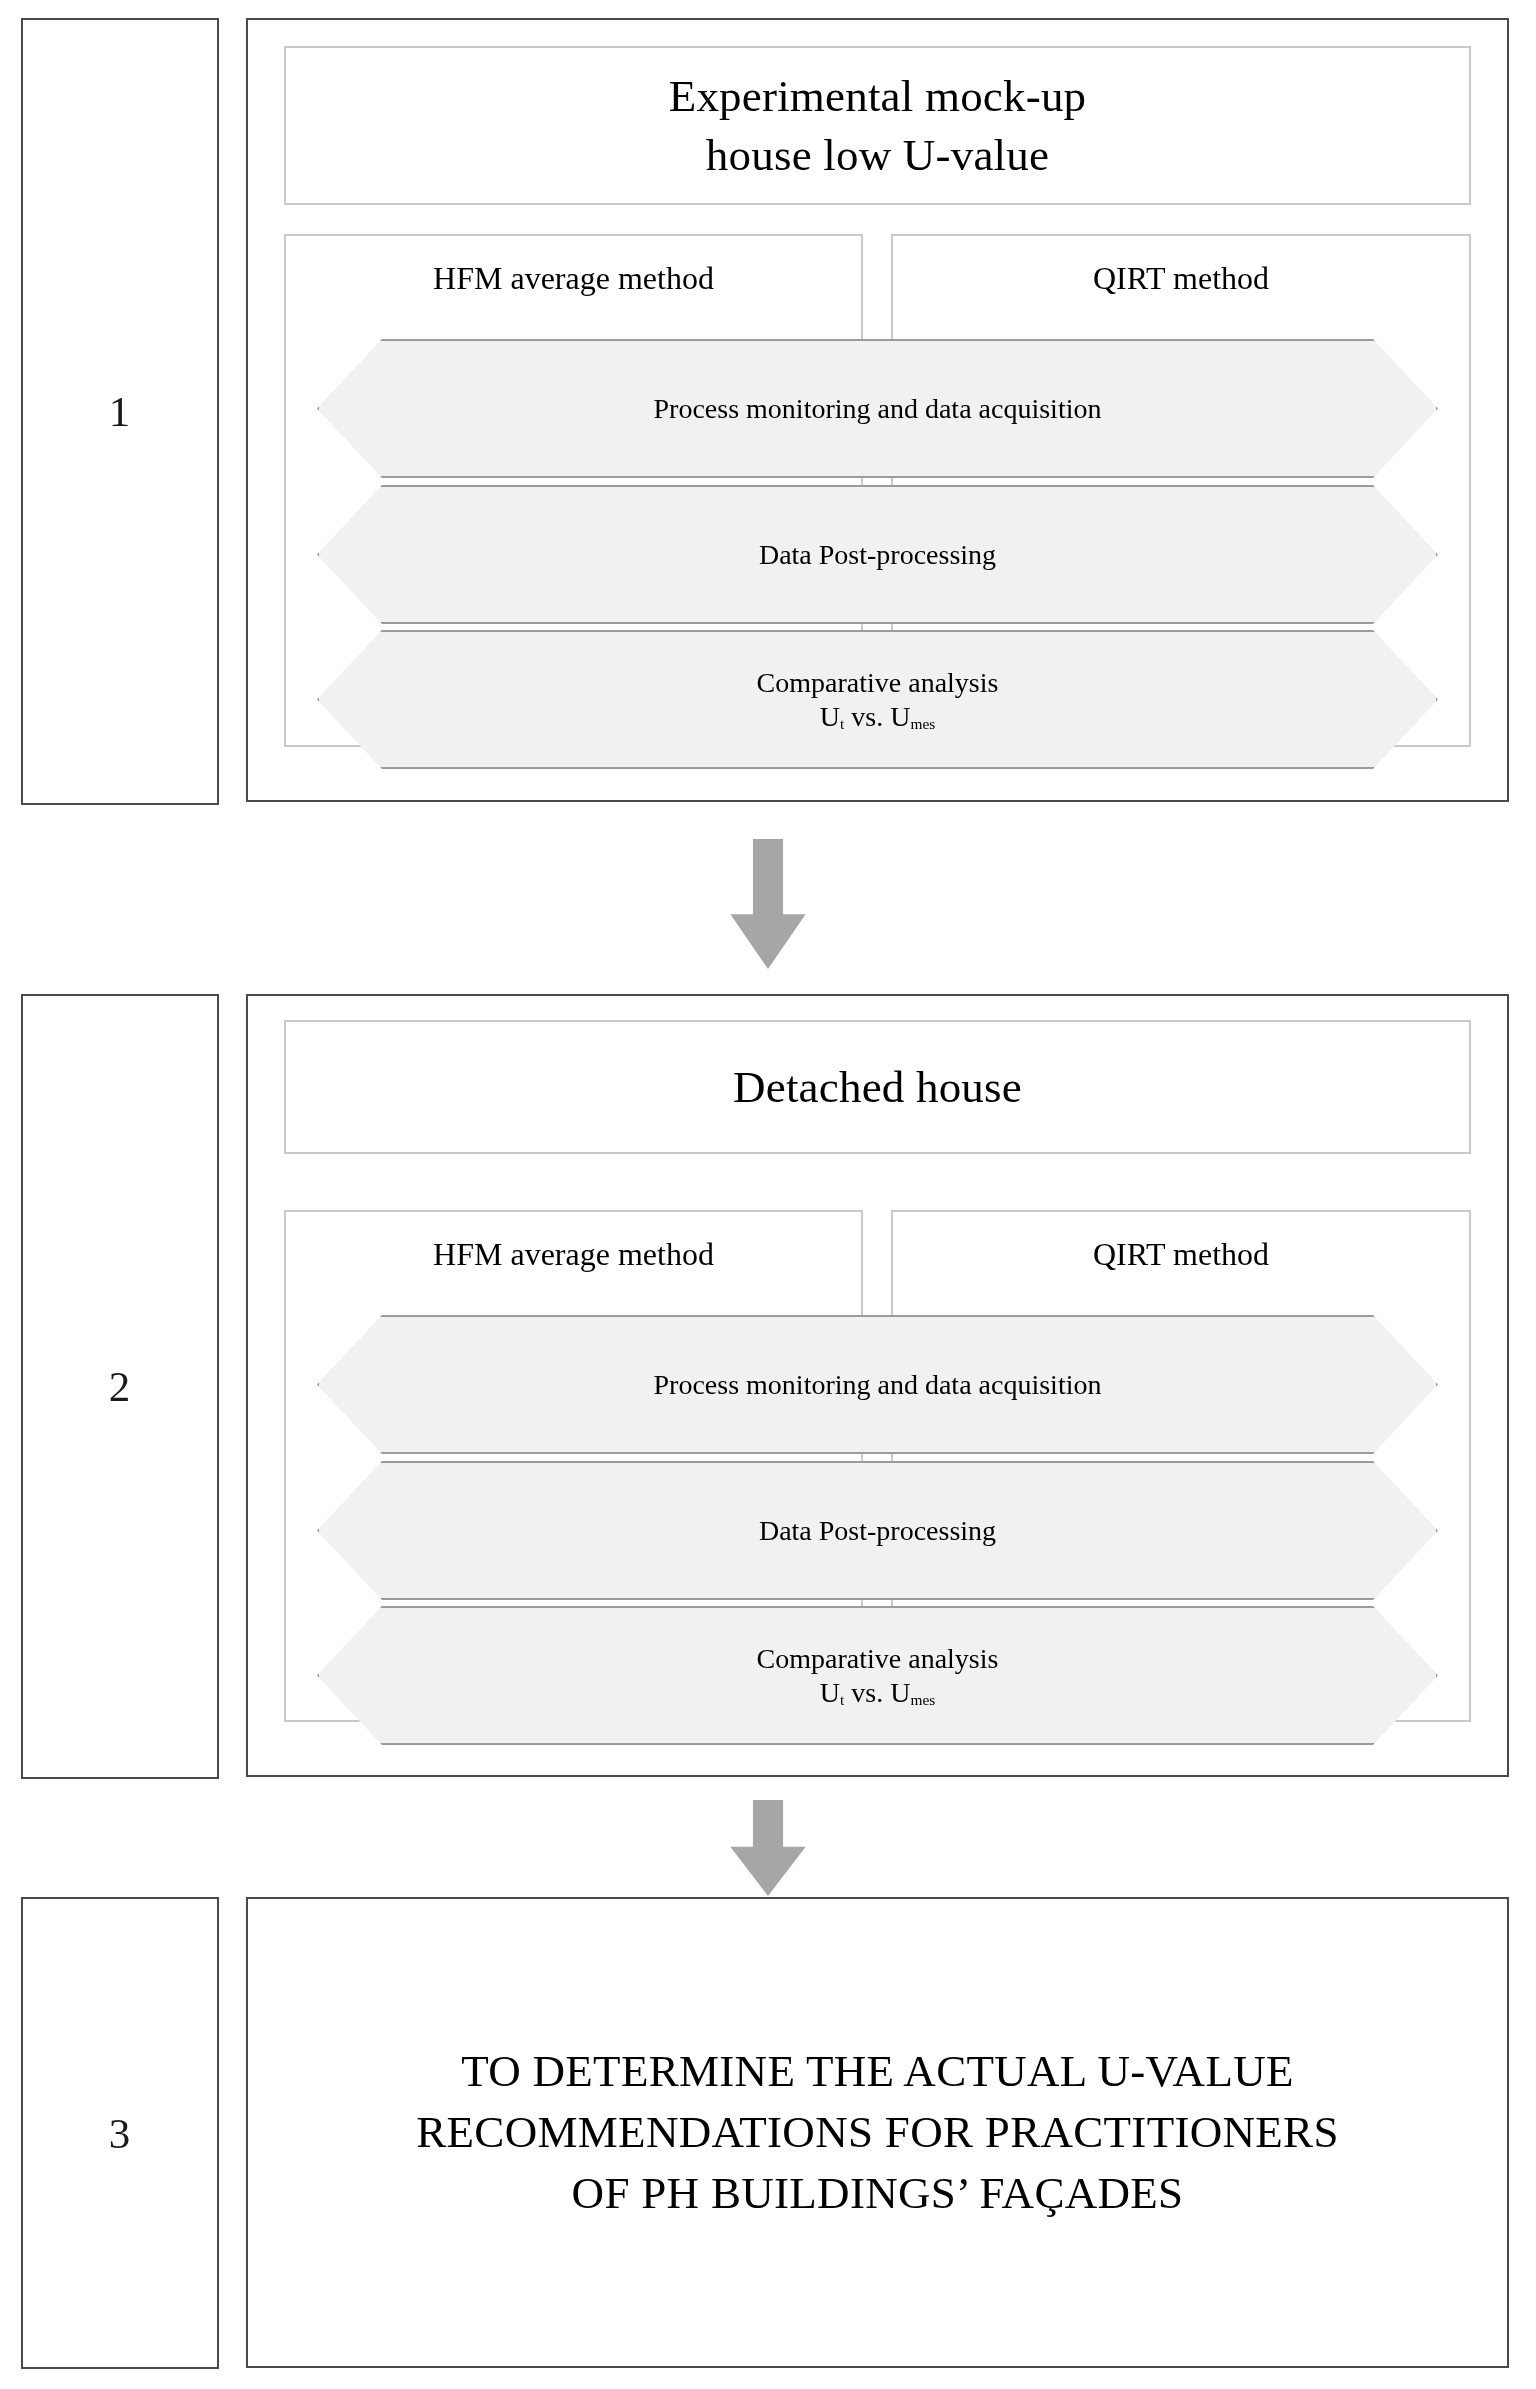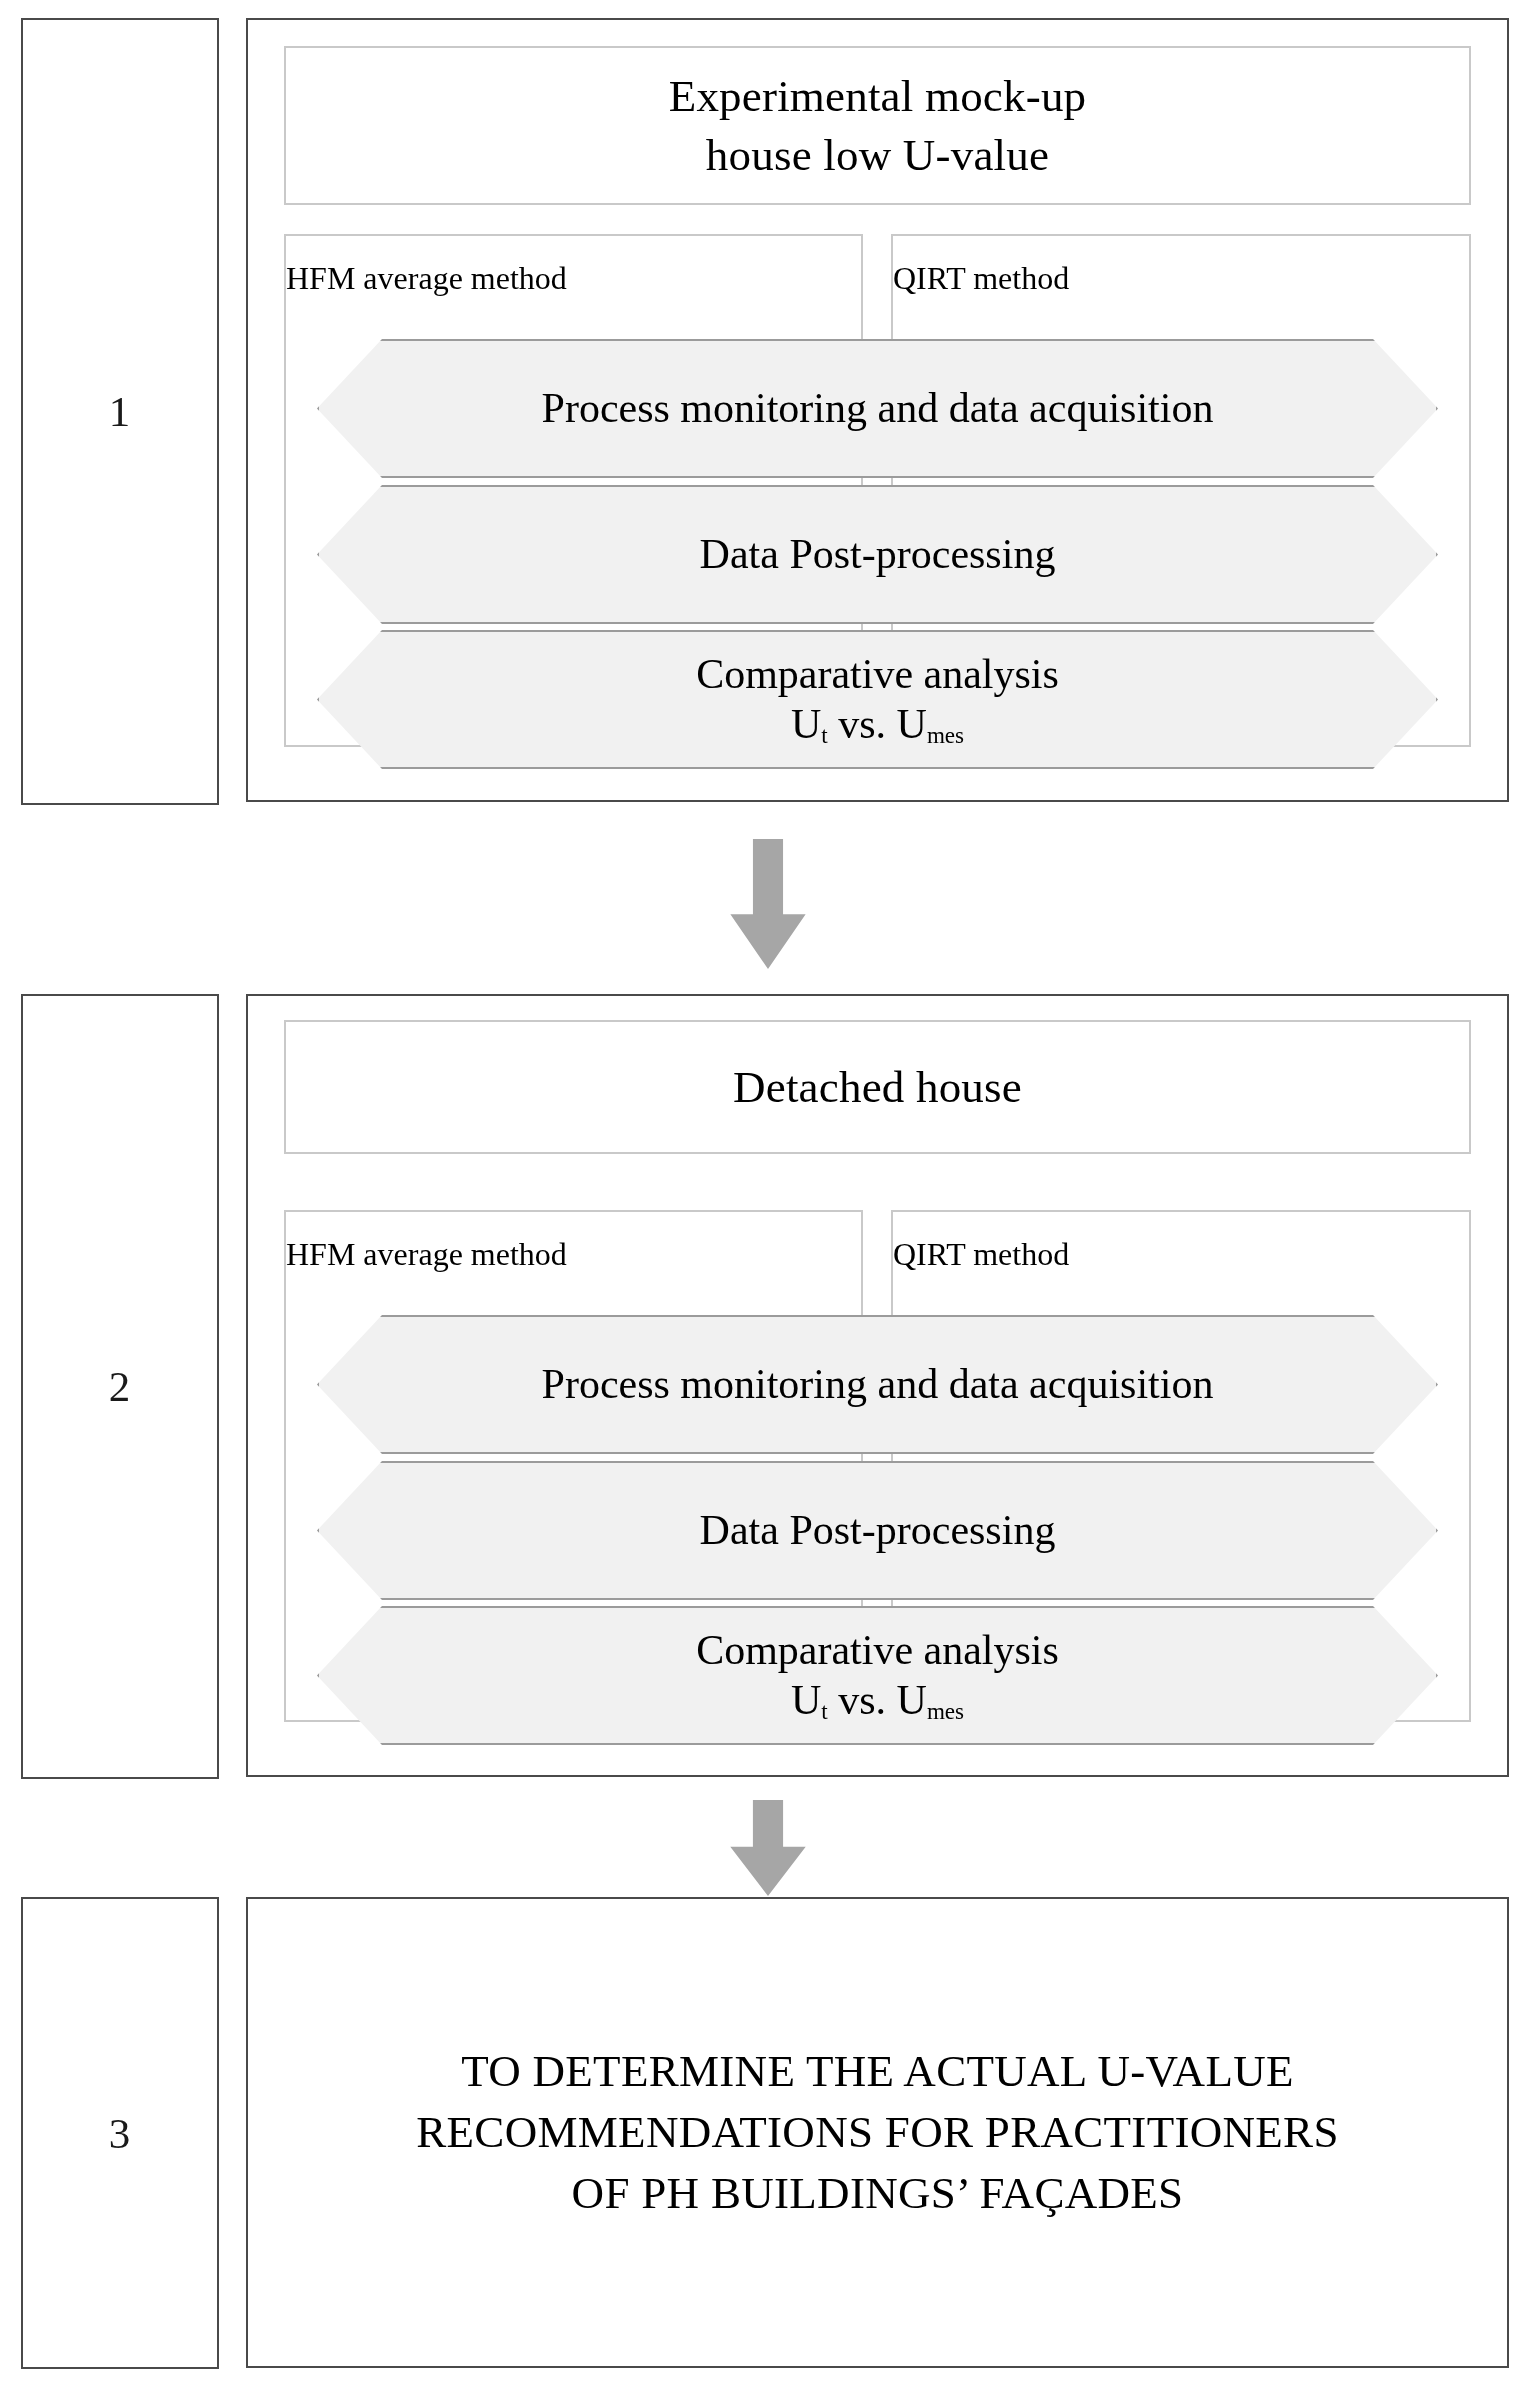--- a/index.html
+++ b/index.html
@@ -92,21 +92,21 @@
     box-sizing: border-box;
     border: 2.1px solid #c9c9c9;
     background: #ffffff;
   }
   .method-col.left  { left: 0;   width: 579px; }
   .method-col.right { right: 0;  width: 580px; }
   .method-label {
     position: absolute;
     left: 0; right: 0;
     top: 25px;
-    text-align: left;
+    text-align: center;
     font-size: 32px;
     line-height: 1.1;
     white-space: nowrap;
   }
 
   
   .hex {
     position: absolute;
     left: 33px;
     right: 33px;
@@ -115,21 +115,21 @@
     box-sizing: border-box;
     -webkit-clip-path: polygon(0% 50%, 5.8% 0%, 94.2% 0%, 100% 50%, 94.2% 100%, 5.8% 100%);
     clip-path: polygon(0% 50%, 5.8% 0%, 94.2% 0%, 100% 50%, 94.2% 100%, 5.8% 100%);
     display: flex;
     flex-direction: column;
     align-items: center;
     justify-content: center;
     text-align: center;
   }
   .hex-text {
-    font-size: 42px;
+    font-size: 28px;
     line-height: 1.18;
     white-space: nowrap;
   }
   .hex-text sub {
     font-size: 0.55em;
     vertical-align: baseline;
     position: relative;
     top: 0.25em;
   }
 

